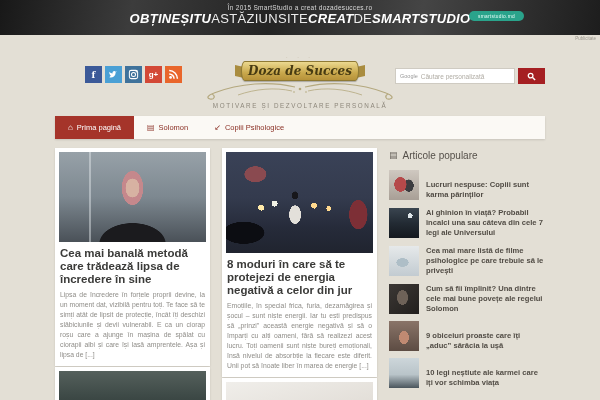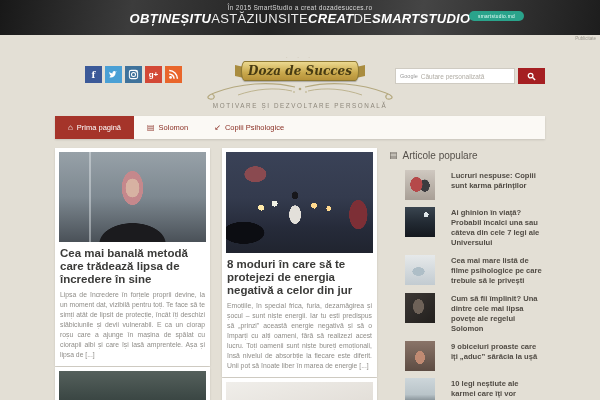--- a/index.html
+++ b/index.html
@@ -93,21 +93,21 @@
       linear-gradient(180deg,#55605c 0%,#3e4a47 35%,#2c3533 70%,#222927 100%); }
   .img-light { height:40px; background:linear-gradient(165deg,#f0eeea,#ded9d2); }
 
   .a-title { font-size:11.5px; font-weight:bold; color:#3b3b39; line-height:1.12; margin:5px 1px 4px; }
   .a-excerpt { font-size:6.8px; color:#8f8d88; line-height:1.47; text-align:justify; margin:0 1px 2px; }
 
   
   .sidebar { width:155px; flex:none; padding-top:2px; }
   .sb-title { display:flex; align-items:center; gap:5px; font-size:10px; color:#55504a; margin-bottom:9px; }
   .sb-ico { font-size:9px; color:#6a655e; line-height:1; }
-  .sb-item { display:flex; gap:16px; margin-bottom:7px; align-items:flex-start; cursor:pointer;margin-left:16px; }
+  .sb-item { display:flex; gap:7px; margin-bottom:7px; align-items:flex-end; cursor:pointer; }
   .thumb { width:30px; height:30px; flex:none; }
   .sb-text { font-size:7.6px; font-weight:bold; color:#514c45; line-height:1.32; padding-top:1px; }
 
   .t1 { background:radial-gradient(ellipse 10px 12px at 38% 48%, #b5494a 0 60%, rgba(181,73,74,0) 62%),
         radial-gradient(ellipse 8px 10px at 66% 52%, #3c3c40 0 60%, rgba(60,60,64,0) 62%),
         linear-gradient(#cfc8c0,#a89f96); }
   .t2 { background:linear-gradient(140deg,#6e6e70,#3a3a3c 60%,#2c2c2e); }
   .t3 { background:radial-gradient(circle 2.5px at 70% 25%, #dfe6ea 0 100%, rgba(223,230,234,0) 100%),
         linear-gradient(180deg,#3a4550 0%,#232b34 50%,#14181e 100%); }
   .t4 { background:radial-gradient(ellipse 10px 7px at 45% 55%, #aebec7 0 60%, rgba(174,190,199,0) 62%),
@@ -239,21 +239,21 @@
     <div class="sb-item">
       <div class="thumb t3"></div>
       <div class="sb-text">Ai ghinion în viață? Probabil încalci una sau câteva din cele 7 legi ale Universului</div>
     </div>
     <div class="sb-item">
       <div class="thumb t4"></div>
       <div class="sb-text">Cea mai mare listă de filme psihologice pe care trebuie să le privești</div>
     </div>
     <div class="sb-item">
       <div class="thumb t5"></div>
-      <div class="sb-text">Cum să fii împlinit? Una dintre cele mai lipsa povețe ale regelui Solomon</div>
+      <div class="sb-text">Cum să fii împlinit? Una dintre cele mai bune povețe ale regelui Solomon</div>
     </div>
     <div class="sb-item">
       <div class="thumb t6"></div>
       <div class="sb-text">9 obiceiuri proaste care îți „aduc” sărăcia la ușă</div>
     </div>
     <div class="sb-item">
       <div class="thumb t7"></div>
       <div class="sb-text">10 legi neștiute ale karmei care îți vor schimba viața</div>
     </div>
   </div>

